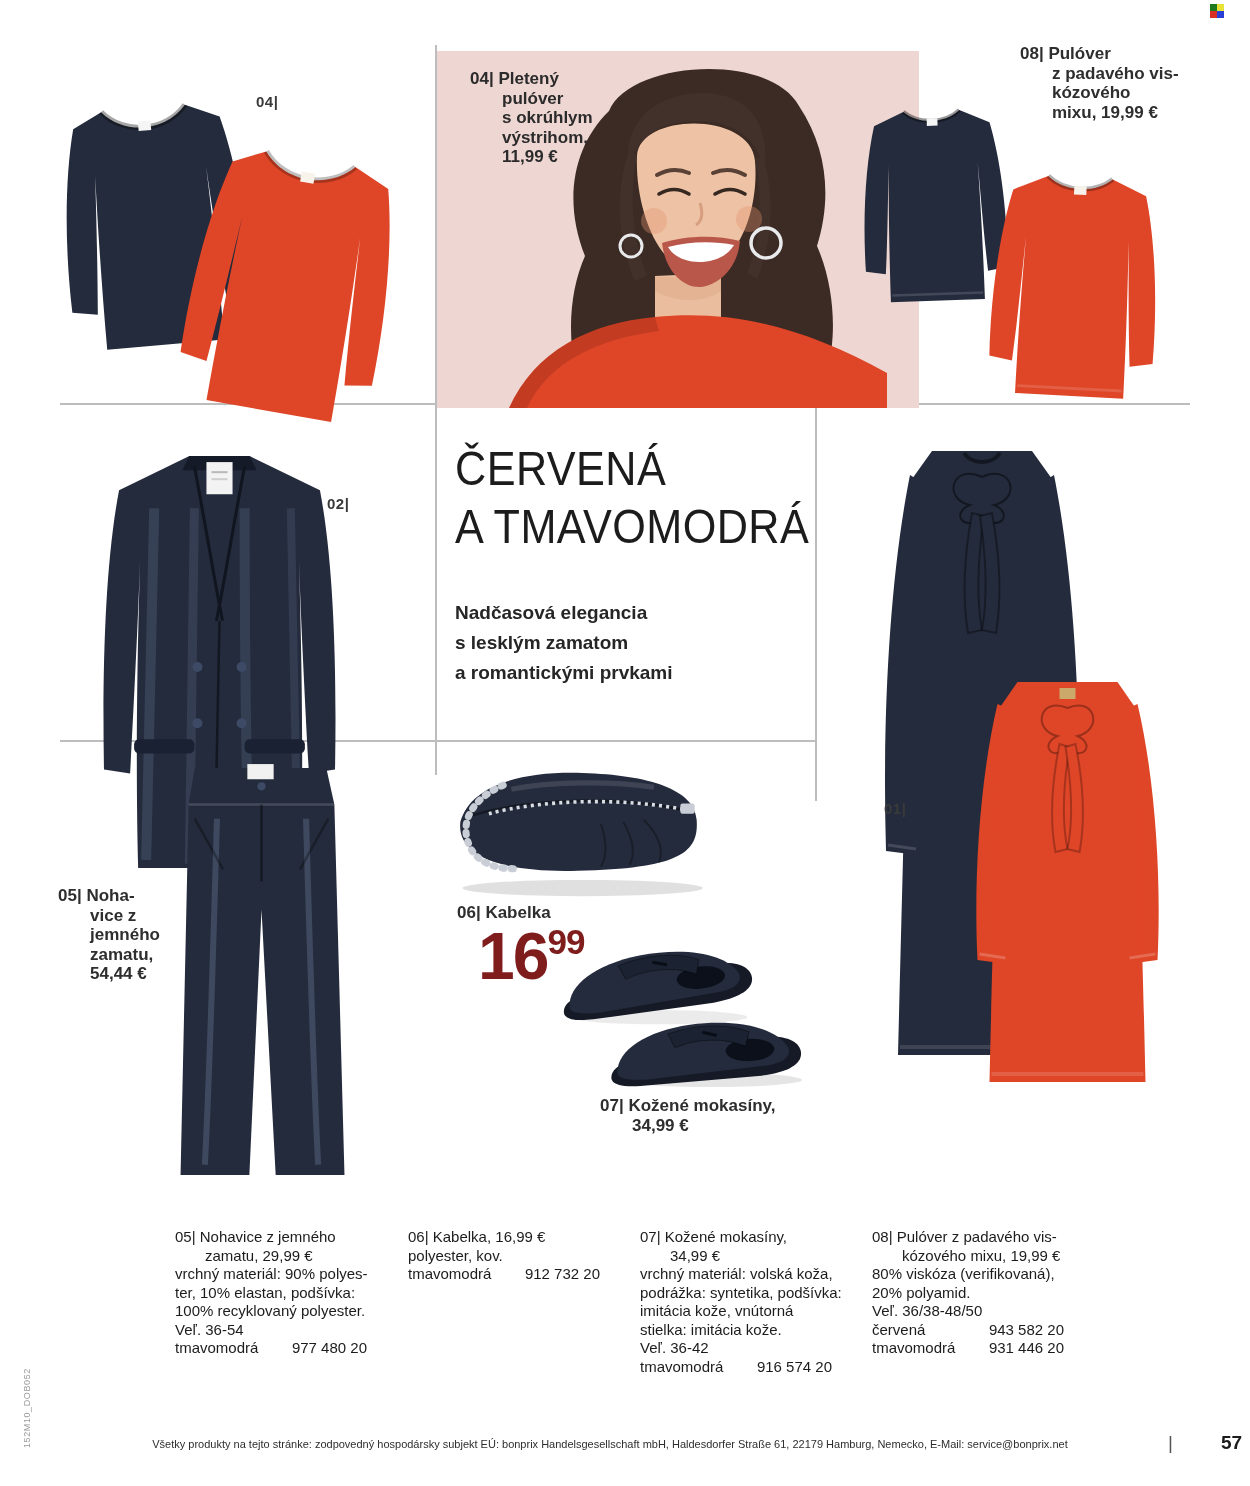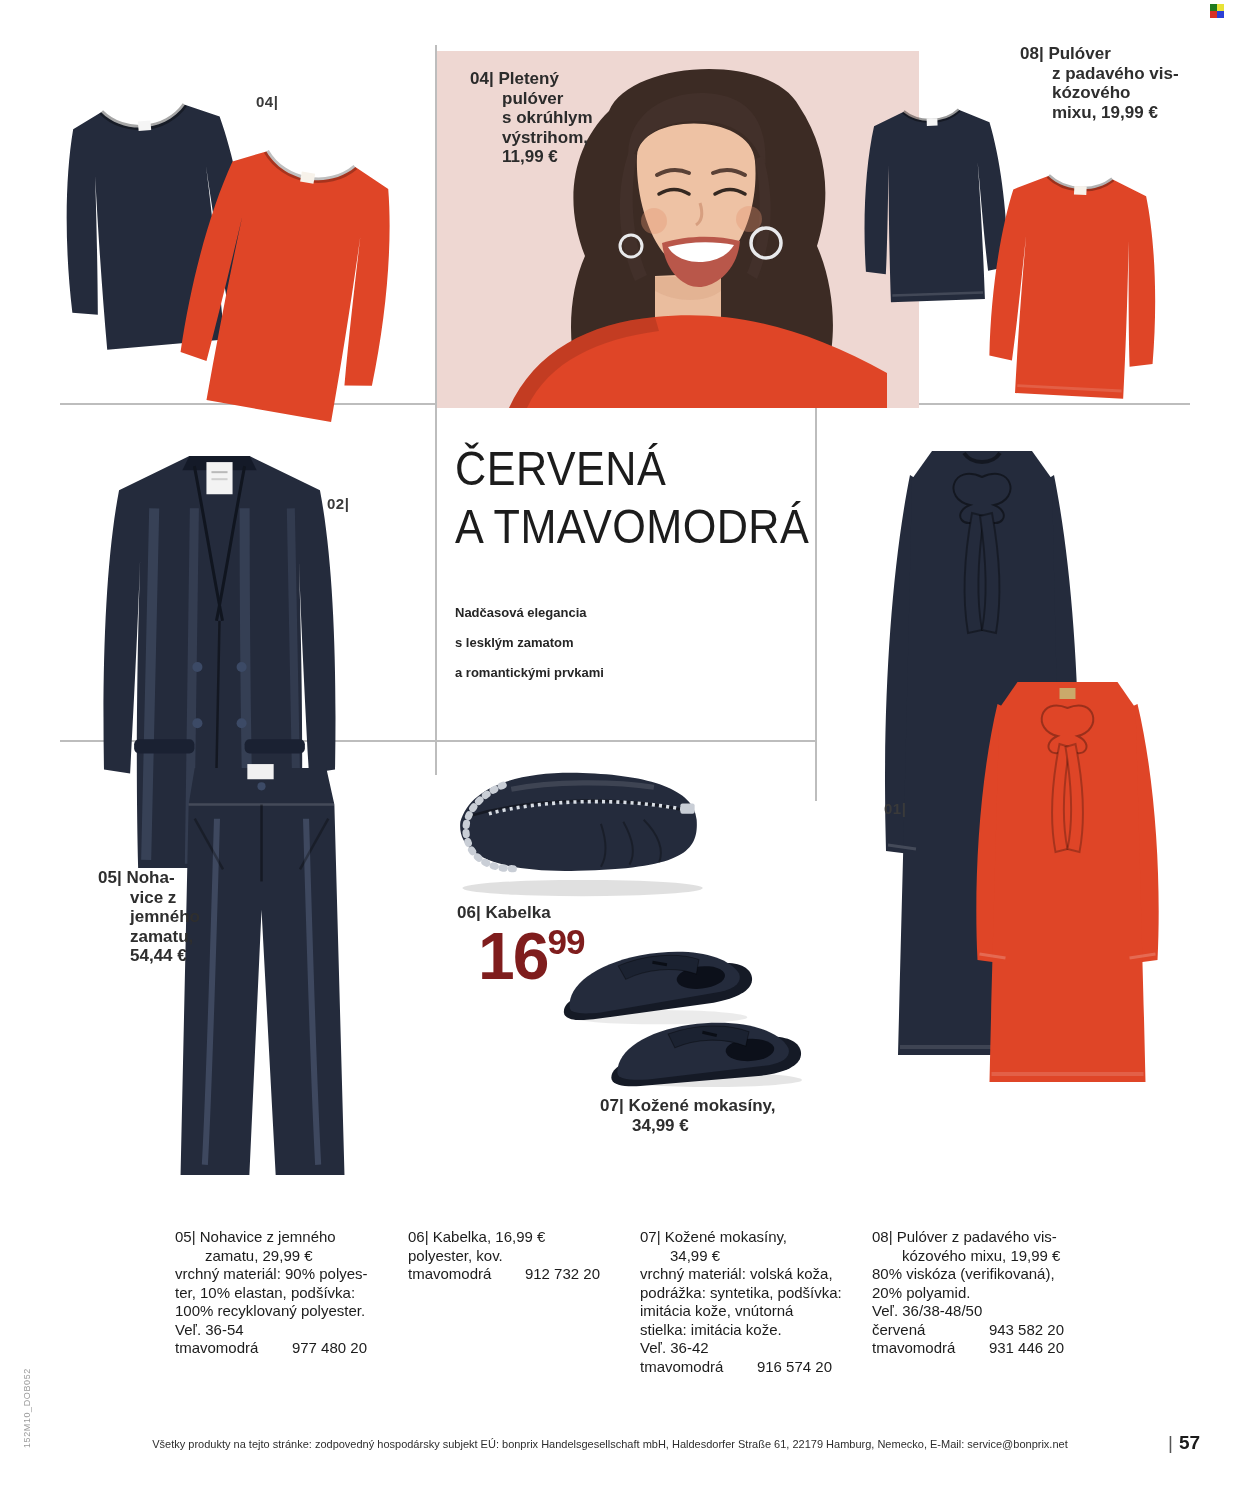--- a/index.html
+++ b/index.html
@@ -14,33 +14,33 @@
   .f-red{fill:var(--red);}
   .f-photobg{fill:var(--photo_bg);}
   .st-brow{stroke:#5a4136;stroke-width:4;fill:none;stroke-linecap:round;}
   .st-eye{stroke:#342821;stroke-width:3.5;fill:none;stroke-linecap:round;}
   .numlab{position:absolute;font-weight:700;font-size:15px;color:#3a3a3a;letter-spacing:.5px;}
   .callout{position:absolute;font-weight:700;font-size:17px;line-height:19.5px;color:#2e2e2e;}
   .callout div{white-space:nowrap;}
   .ind{padding-left:32px;}
   .hero-title{position:absolute;left:455px;top:440px;font-size:48px;line-height:58px;font-weight:400;
               color:#1c1c1c;transform:scaleX(.9);transform-origin:left top;white-space:nowrap;letter-spacing:.5px;}
-  .hero-sub{position:absolute;left:455px;top:598px;font-size:13px;line-height:30px;font-weight:700;color:#262626;}
+  .hero-sub{position:absolute;left:455px;top:598px;font-size:19px;line-height:30px;font-weight:700;color:#262626;}
   .pricebox{position:absolute;left:478px;top:918px;font-weight:700;color:#7f1d1d;}
   .pricebox .int{font-size:66px;letter-spacing:-2px;}
   .pricebox .sup{font-size:35px;position:relative;top:-25px;letter-spacing:-1px;}
   .detail{position:absolute;top:1228px;width:192px;font-size:15px;line-height:18.5px;color:#1c1c1c;}
   .detail .t{font-weight:400;white-space:nowrap;}
   .detail .b{white-space:nowrap;}
   .detail .ind2{padding-left:30px;}
   .vrow{display:flex;justify-content:space-between;white-space:nowrap;}
   .footer{position:absolute;left:150px;top:1438px;width:920px;text-align:center;font-size:11px;color:#2e2e2e;white-space:nowrap;}
   .pageno{position:absolute;left:1168px;top:1432px;font-size:19px;color:#1b1b1b;white-space:nowrap;}
   .pageno .sep{font-weight:400;color:#555;margin-right:6px;}
-  .pageno .num{font-weight:700;}
+  .pageno .num{font-weight:700;margin-left:42px;}
   .sidecode{position:absolute;left:22px;top:1448px;font-size:9px;color:#9a9a9a;letter-spacing:.6px;
             transform:rotate(-90deg);transform-origin:0 0;white-space:nowrap;}
   .photo{position:absolute;left:437px;top:45px;width:482px;height:357px;background:var(--photo_bg);overflow:hidden;margin-top:6px;}
   .photo svg{position:absolute;left:0;top:0;width:100%;height:100%;}
   .photo .callout{left:33px;top:18px;color:#2b2b2b;}
   .colormark{position:absolute;left:1210px;top:4px;width:14px;height:14px;display:grid;grid-template-columns:7px 7px;grid-template-rows:7px 7px;}
 </style>
 </head>
 <body>
 
@@ -201,21 +201,21 @@
       <path d="M24,46 L168,46" stroke="rgba(255,255,255,.15)" stroke-width="2.5"></path>
       <path d="M96,46 L96,122" stroke="rgba(0,0,0,.4)" stroke-width="2.5"></path>
       <circle cx="96" cy="28" r="4" fill="#3c4a66"></circle>
       <rect x="82" y="6" width="26" height="15" fill="#f1f1f1"></rect>
       <path d="M52,60 C48,200 44,330 40,402" stroke="rgba(140,160,200,.25)" stroke-width="6" fill="none"></path>
       <path d="M140,60 C144,200 148,330 152,402" stroke="rgba(140,160,200,.25)" stroke-width="6" fill="none"></path>
       <path d="M30,60 L58,110" stroke="rgba(0,0,0,.3)" stroke-width="2.5"></path>
       <path d="M162,60 L134,110" stroke="rgba(0,0,0,.3)" stroke-width="2.5"></path>
     </svg>
   </div>
-  <div class="callout" style="left:58px;top:868px;margin-left:40px;">
+  <div class="callout" style="left:58px;top:886px;">
     <div>05| Noha-</div>
     <div class="ind">vice z</div>
     <div class="ind">jemného</div>
     <div class="ind">zamatu,</div>
     <div class="ind">54,44 €</div>
   </div>
 
   <div class="prod" style="left:440px;top:755px;width:275px;height:150px;">
     <svg viewBox="0 0 270 140">
       <ellipse cx="140" cy="127" rx="118" ry="8" fill="#000" opacity=".12"></ellipse>

